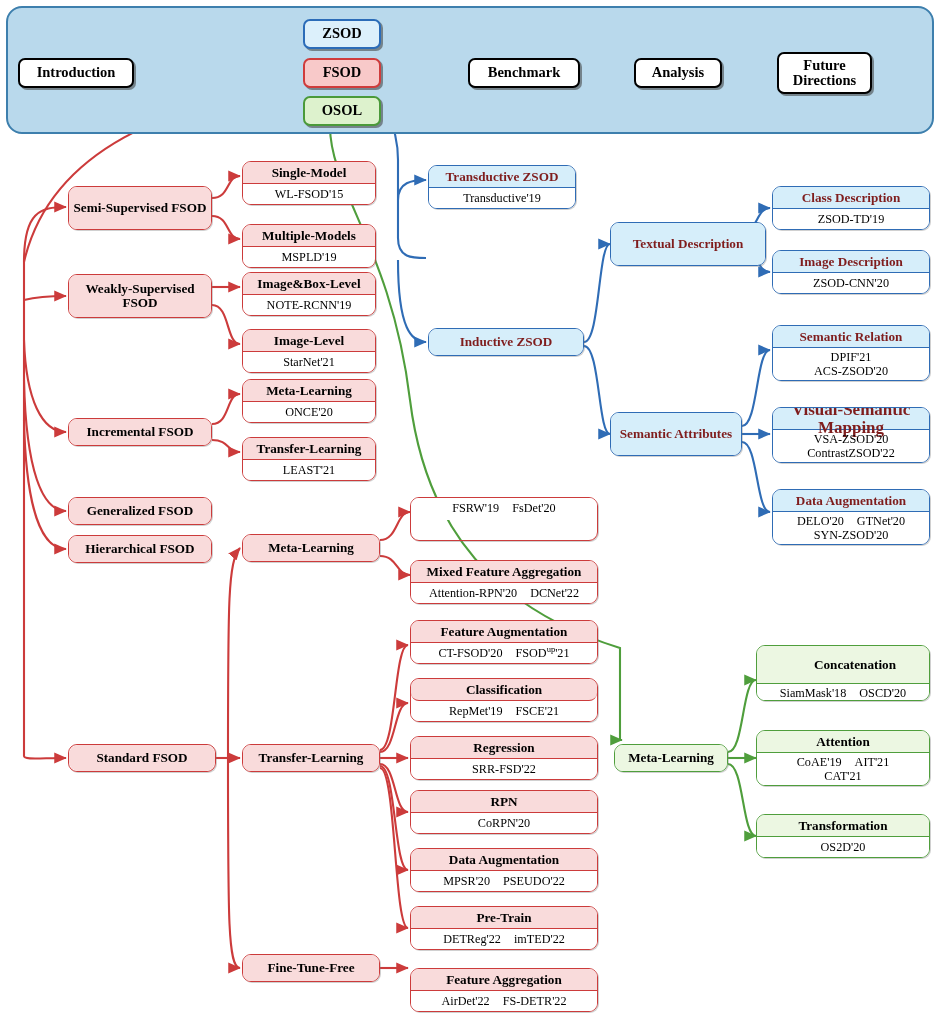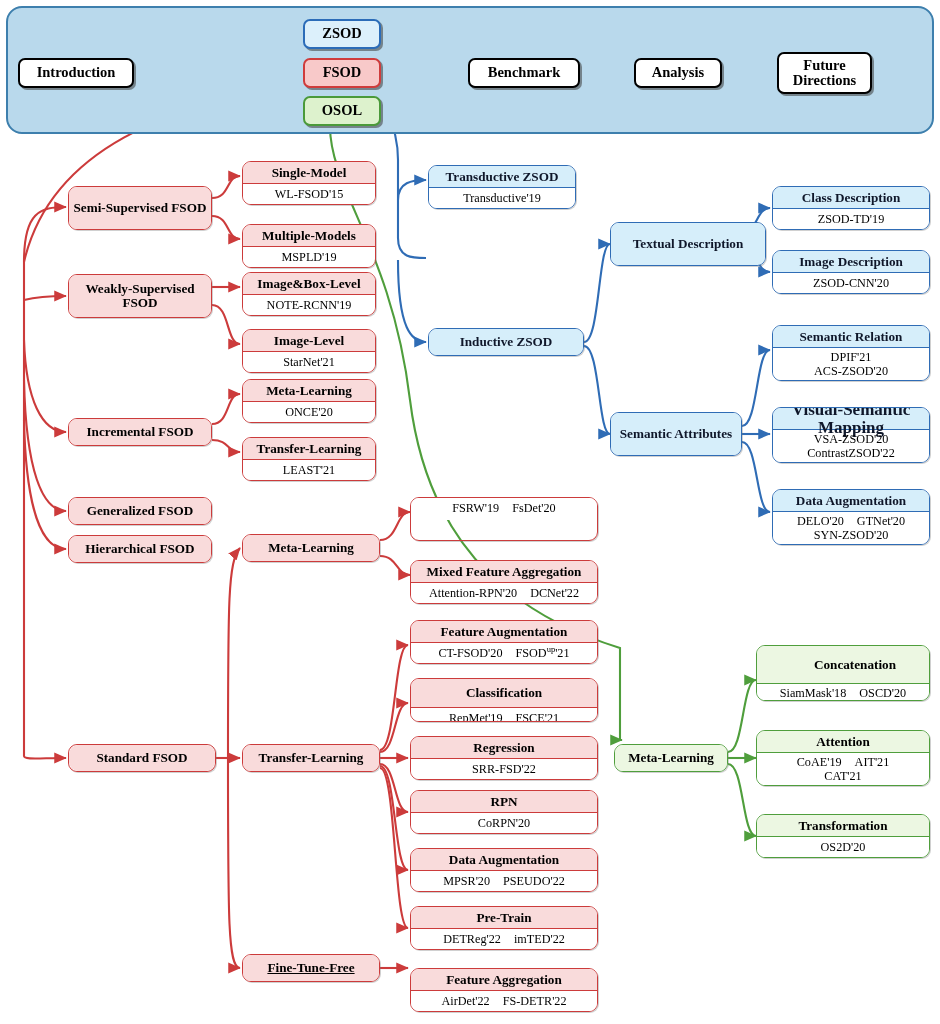--- a/index.html
+++ b/index.html
@@ -61,21 +61,21 @@
   .node .bdy .row{ white-space:nowrap; }
   .node .bdy .row span{ display:inline-block; }
   .node .bdy .row .gap{ width:13px; }
 
   
   .node.red{ border:1.6px solid #cc3b3b; }
   .node.red .hdr{ background:#f9dbdb; color:#000; border-bottom:1.6px solid #cc3b3b; }
   .node.red.single .hdr{ border-bottom:none; }
   
   .node.blue{ border:1.6px solid #2f6cb5; }
-  .node.blue .hdr{ background:#d6eefa; color:#0f172a; border-bottom:1.6px solid #2f6cb5; }
+  .node.blue .hdr{ background:#d6eefa; color:#7f1d1d; border-bottom:1.6px solid #2f6cb5; }
   .node.blue.single .hdr{ border-bottom:none; }
   
   .node.green{ border:1.6px solid #4f9e3c; }
   .node.green .hdr{ background:#ecf7e2; color:#000; border-bottom:1.6px solid #4f9e3c; }
   .node.green.single .hdr{ border-bottom:none; }
 
   sup{ font-size:8.5px; }
 </style>
 </head>
 <body>
@@ -262,21 +262,21 @@
       <div class="row"><span>LEAST'21</span></div>
     </div>
   </div>
 
   <div class="node red single" style="left:242px; top:534px; width:138px; height:28px;">
     <div class="hdr" style="height:100%;">Meta-Learning</div>
   </div>
   <div class="node red single" style="left:242px; top:744px; width:138px; height:28px;">
     <div class="hdr" style="height:100%;">Transfer-Learning</div>
   </div>
-  <div class="node red single" style="left:242px; top:954px; width:138px; height:28px;text-decoration:underline;">
+  <div class="node red single" style="left:242px; top:954px; width:138px; height:28px;">
     <div class="hdr" style="height:100%;">Fine-Tune-Free</div>
   </div>
 
   <div class="node red" style="left:410px; top:497px; width:188px; height:44px;">
     <div class="bdy" style="height:22px;">
       <div class="row">
         <span>FSRW'19</span><span class="gap"></span><span>FsDet'20</span>
       </div>
     </div>
   </div>
@@ -291,21 +291,21 @@
 
   <div class="node red" style="left:410px; top:620px; width:188px; height:44px;">
     <div class="hdr" style="height:22px;">Feature Augmentation</div>
     <div class="bdy" style="height:20px;">
       <div class="row">
         <span>CT-FSOD'20</span><span class="gap"></span><span>FSOD<sup>up</sup>'21</span>
       </div>
     </div>
   </div>
   <div class="node red" style="left:410px; top:678px; width:188px; height:44px;">
-    <div class="hdr" style="height:29px;">Classification</div>
+    <div class="hdr" style="height:22px;border-radius:8px;">Classification</div>
     <div class="bdy" style="height:22px;">
       <div class="row">
         <span>RepMet'19</span><span class="gap"></span><span>FSCE'21</span>
       </div>
     </div>
   </div>
   <div class="node red" style="left:410px; top:736px; width:188px; height:44px;">
     <div class="hdr" style="height:22px;">Regression</div>
     <div class="bdy" style="height:22px;">
       <div class="row"><span>SRR-FSD'22</span></div>

